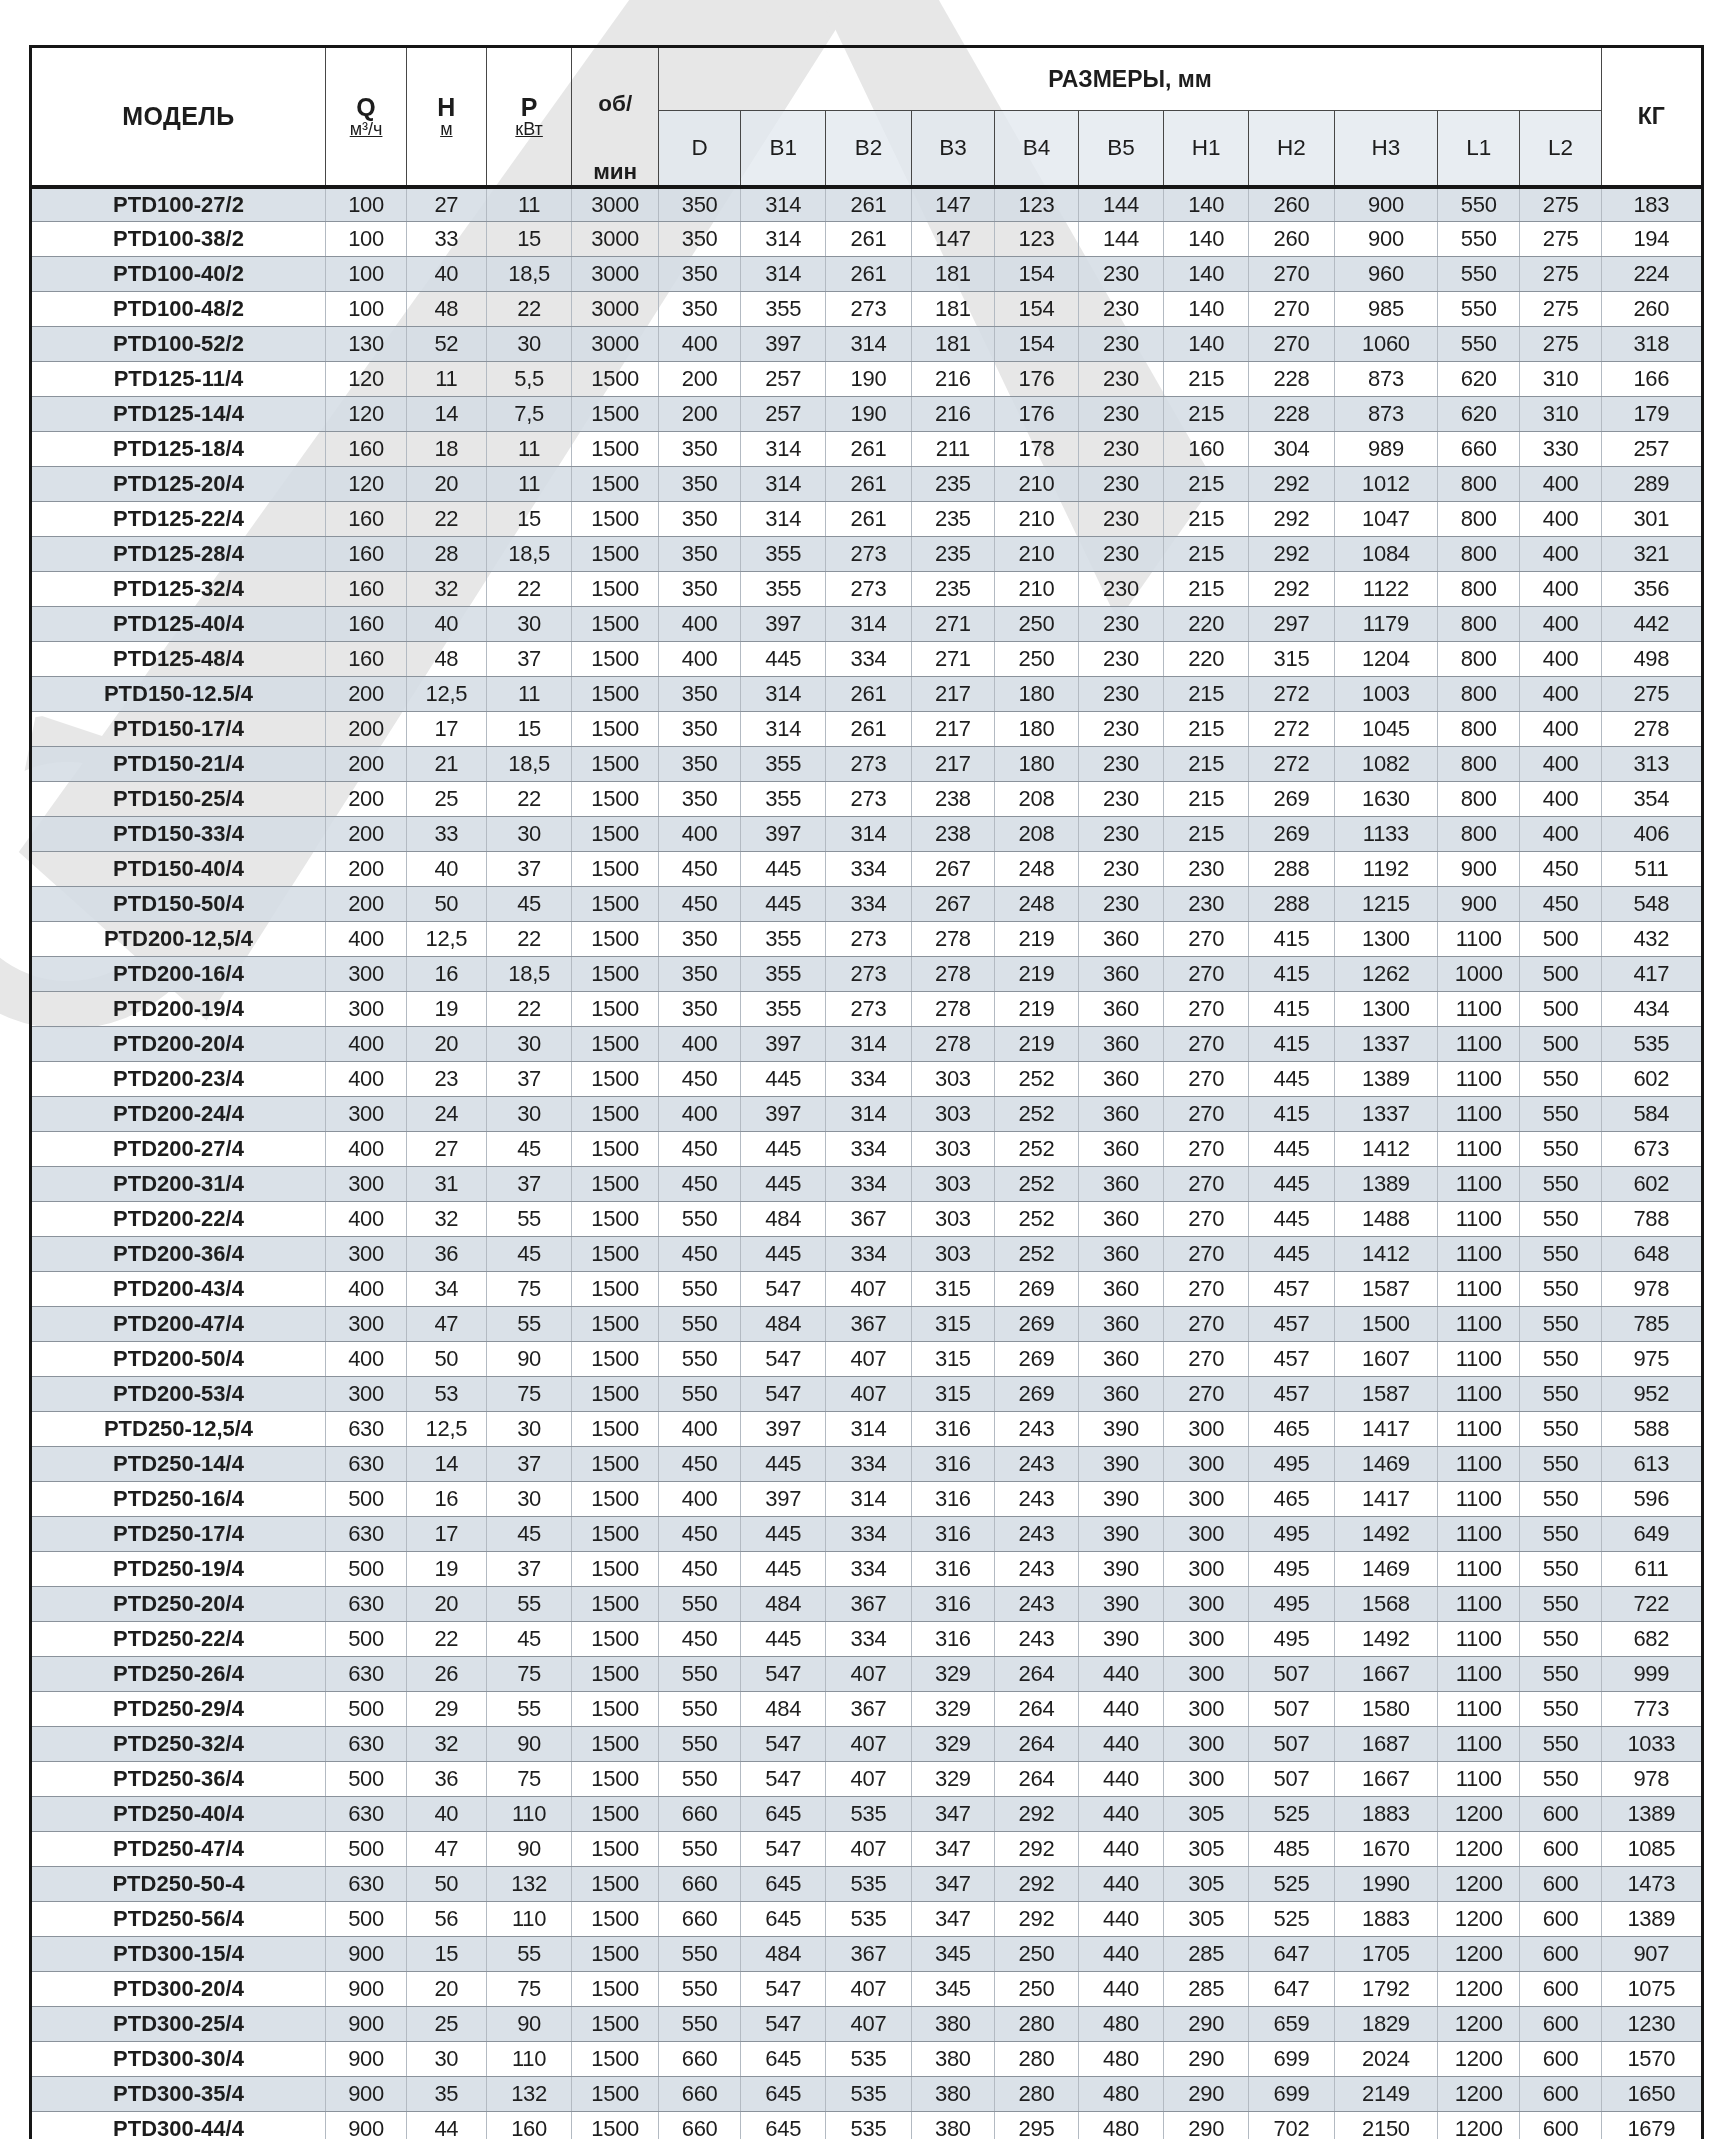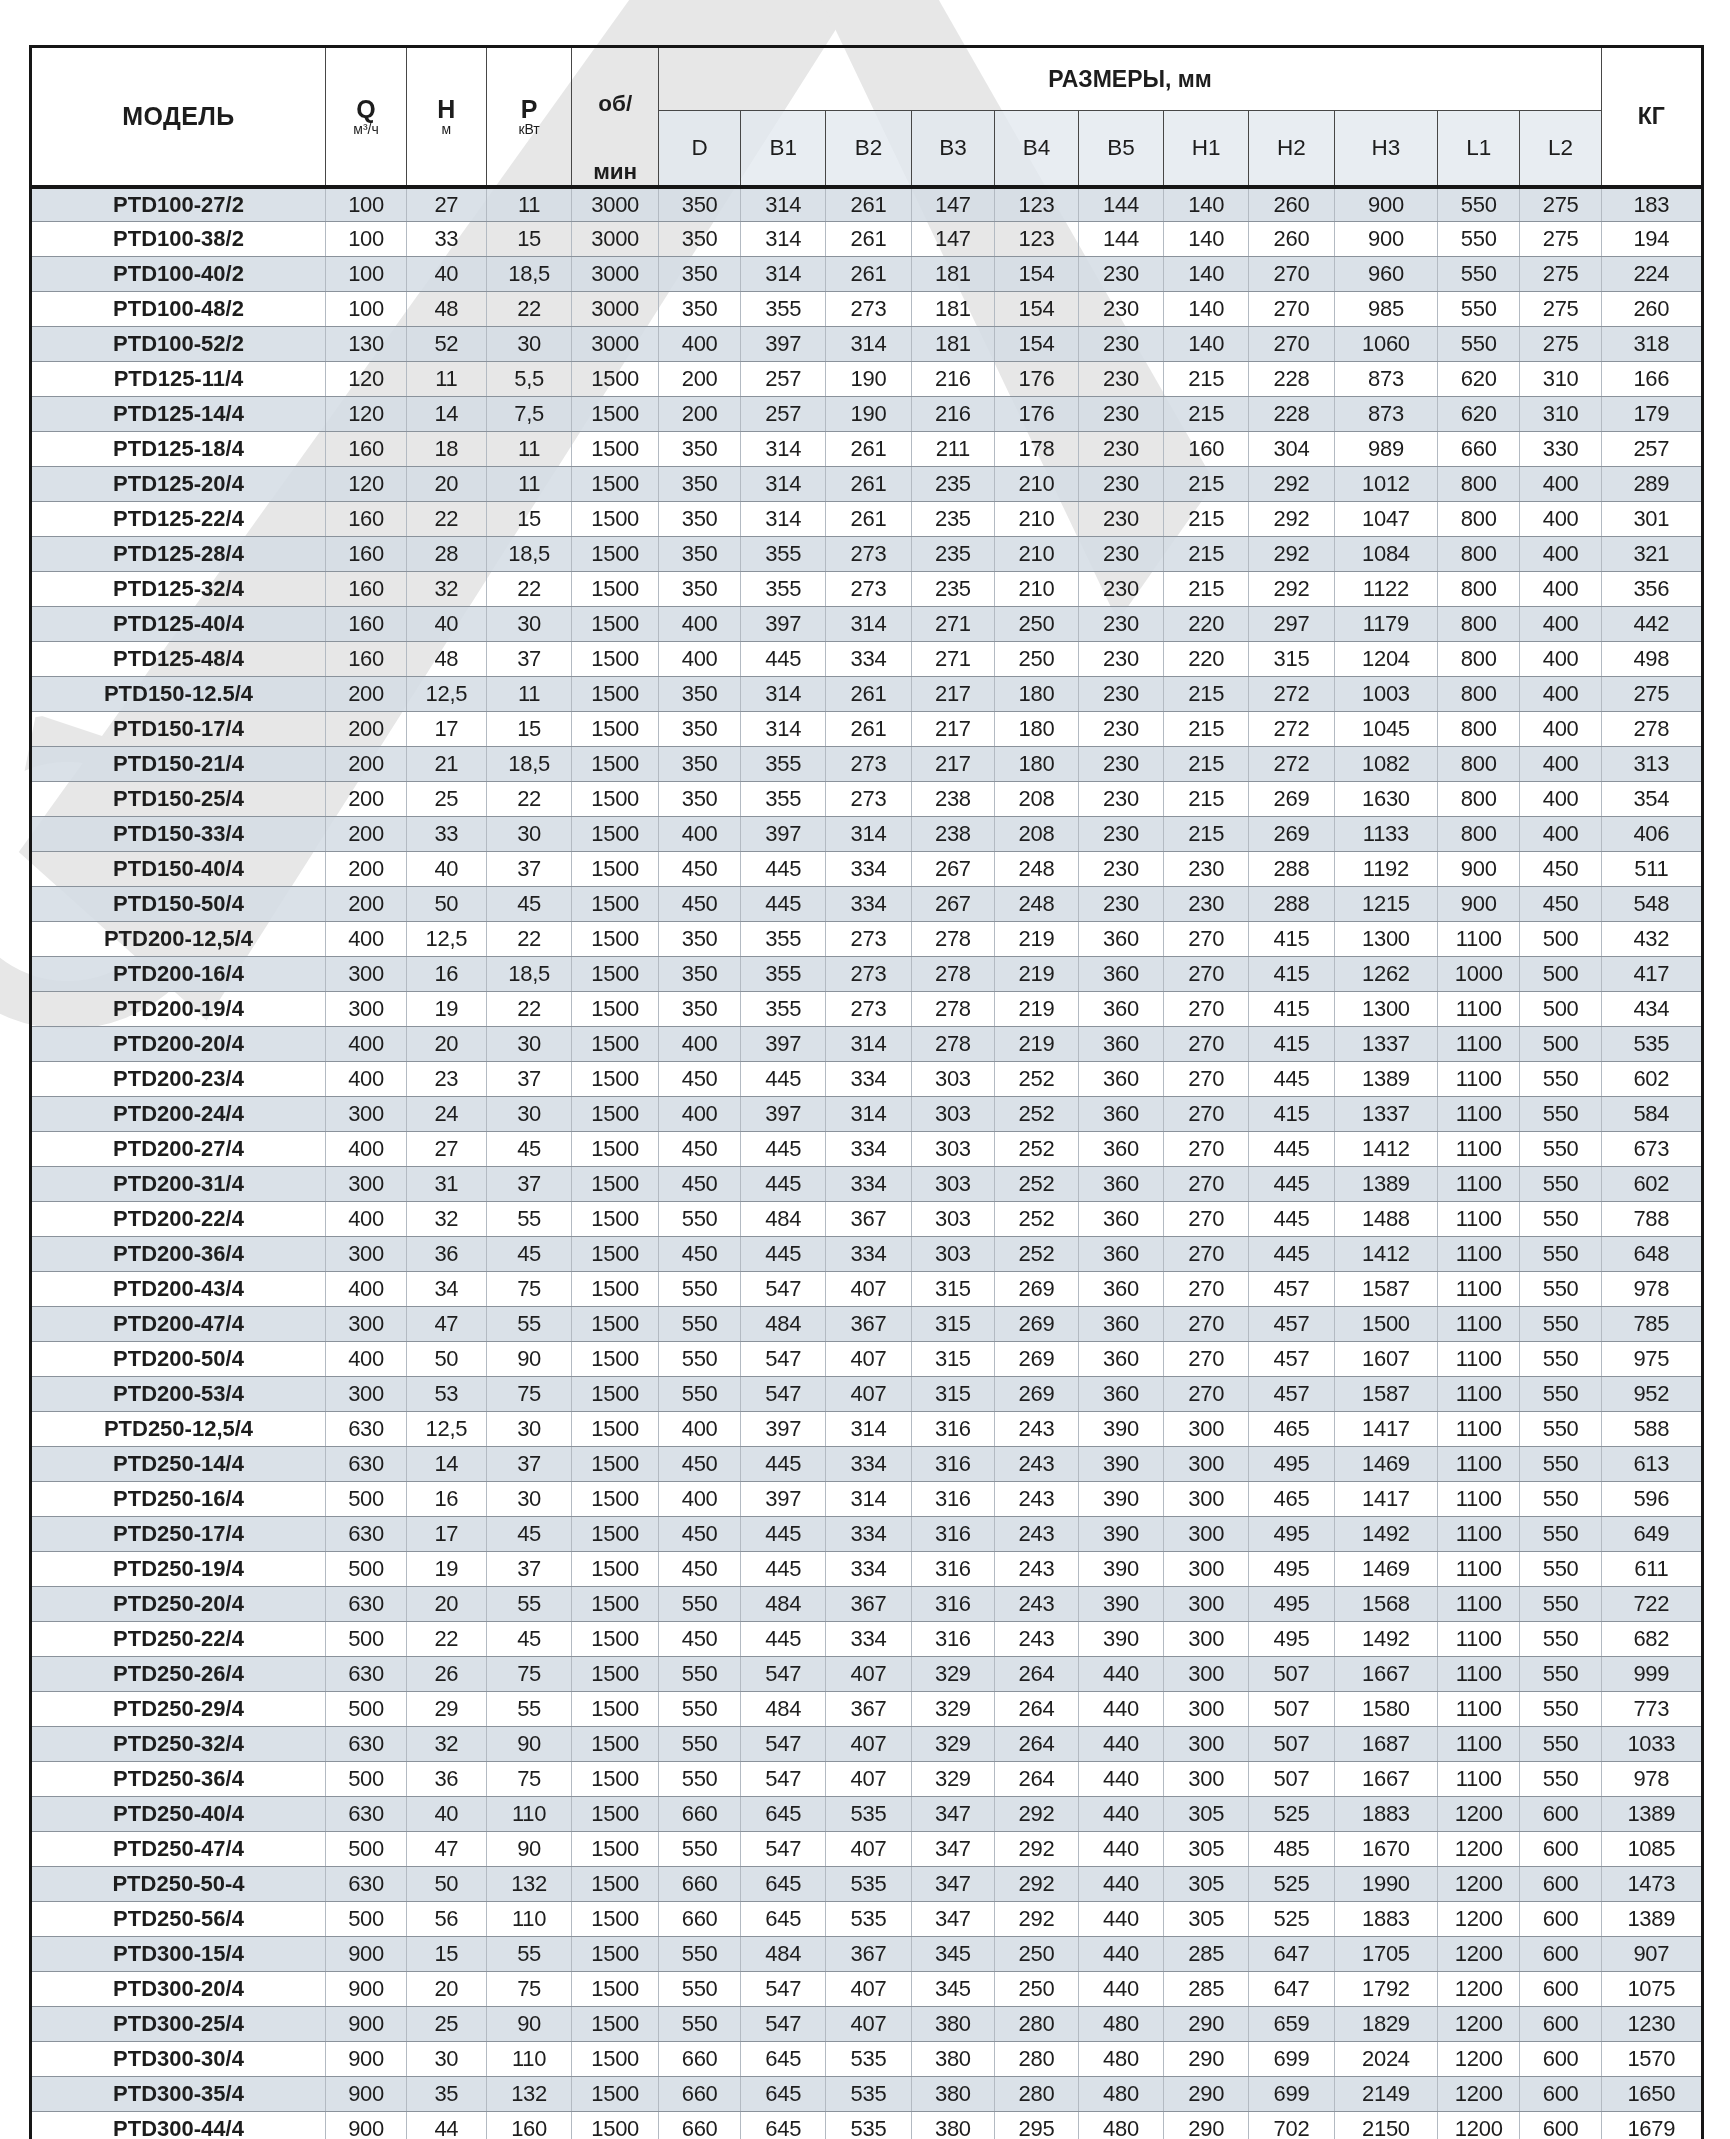--- a/index.html
+++ b/index.html
@@ -30,21 +30,21 @@
   .table-wrap{position:absolute;left:28.5px;top:45px;width:1675px;z-index:2;}
   table{width:100%;border-collapse:collapse;table-layout:fixed;}
   table{border:3px solid var(--border-dark);}
   thead{border-bottom:4.5px solid var(--border-dark);padding-left:16px;}
   th{font-weight:700;background:rgba(255,255,255,0);}
   thead th{border-left:1.5px solid #474747;border-right:1.5px solid #474747;vertical-align:middle;text-align:center;}
   tr.h1 th{height:33px;}
   tr.h2 th{height:39px;font-weight:400;font-size:22.5px;background:rgba(226,232,238,0.78);border-top:1.5px solid #474747;}
   th.model-h{font-size:25px;letter-spacing:0.4px;}
   .sym{font-size:25px;font-weight:700;line-height:1.05;display:block;}
-  .unit{font-size:14px;font-weight:400;line-height:1.05;display:block;}
+  .unit{font-size:18px;font-weight:400;line-height:1.05;display:block;text-decoration:underline;}
   .rpm1,.rpm2{font-size:22.5px;font-weight:700;line-height:1.08;display:block;margin-top:44px;}
   th.sizes-h{font-size:23px;}
   th.kg-h{font-size:23px;}
   tbody td{
     height:35px;text-align:center;vertical-align:middle;
     font-size:22px;letter-spacing:-0.3px;
     border-left:1.5px solid var(--border-light);
     border-right:1.5px solid var(--border-light);
     border-top:1.5px solid var(--border-row);
     border-bottom:1.5px solid var(--border-row);

